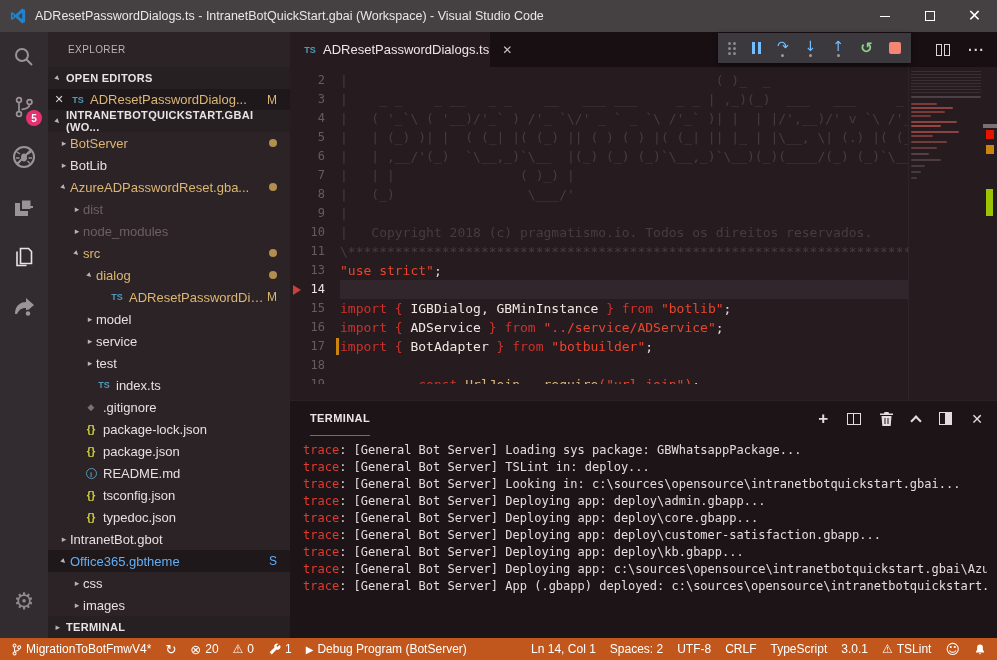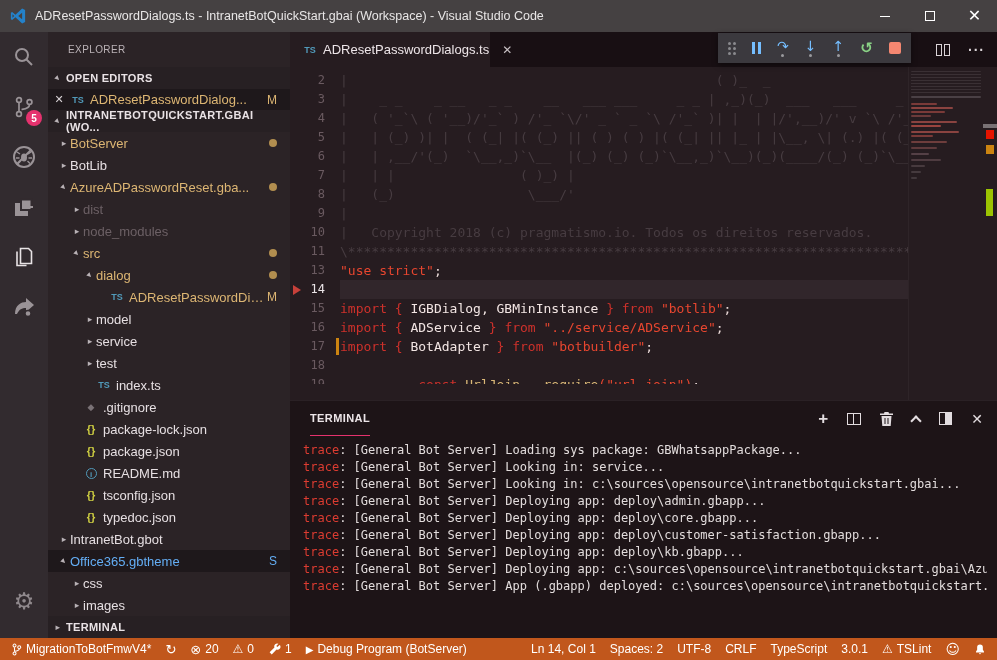--- a/index.html
+++ b/index.html
@@ -442,21 +442,21 @@
                 <span class="chev-up"></span>
               </span>
             <span class="ph-ico">
                 <span class="halfsq-ico"></span>
               </span>
             <span class="ph-ico x-ico">✕</span>
           </div>
         </div>
         <div class="term-body" id="term">
             <div class="tl"><span class="pre">trace</span><span>: [General Bot Server] Loading sys package: GBWhatsappPackage...</span></div>
-            <div class="tl"><span class="pre">trace</span><span>: [General Bot Server] Looking in: service...</span></div>
+            <div class="tl"><span class="pre">trace</span><span>: [General Bot Server] TSLint in: deploy...</span></div>
             <div class="tl"><span class="pre">trace</span><span>: [General Bot Server] Looking in: c:\sources\opensource\intranetbotquickstart.gbai...</span></div>
             <div class="tl"><span class="pre">trace</span><span>: [General Bot Server] Deploying app: deploy\admin.gbapp...</span></div>
             <div class="tl"><span class="pre">trace</span><span>: [General Bot Server] Deploying app: deploy\core.gbapp...</span></div>
             <div class="tl"><span class="pre">trace</span><span>: [General Bot Server] Deploying app: deploy\customer-satisfaction.gbapp...</span></div>
             <div class="tl"><span class="pre">trace</span><span>: [General Bot Server] Deploying app: deploy\kb.gbapp...</span></div>
             <div class="tl"><span class="pre">trace</span><span>: [General Bot Server] Deploying app: c:\sources\opensource\intranetbotquickstart.gbai\Azur</span></div>
             <div class="tl"><span class="pre">trace</span><span>: [General Bot Server] App (.gbapp) deployed: c:\sources\opensource\intranetbotquickstart.g</span></div>
           </div>
       </div>
     </div>

